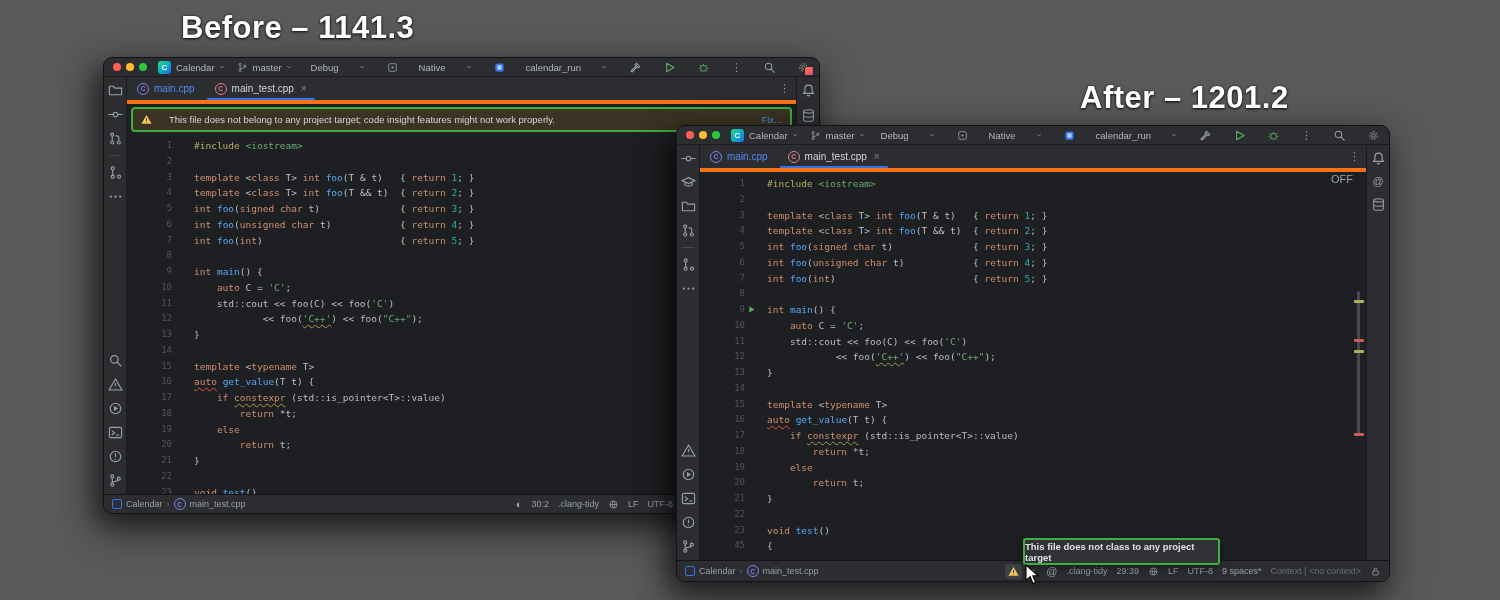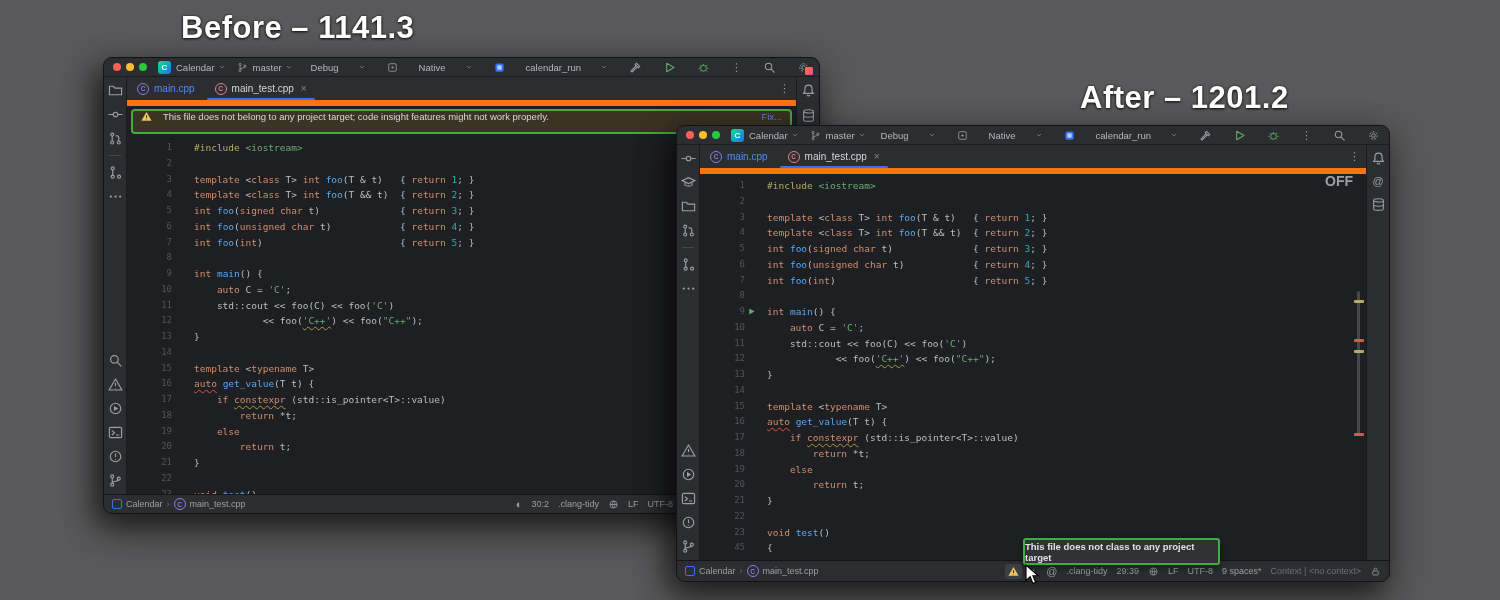--- a/index.html
+++ b/index.html
@@ -38,34 +38,34 @@
 
   .main{flex:1;display:flex;min-height:0}
   .sidebar{width:22px;flex:none;background:#2b2d30;border-right:1px solid #1a1b1d;
     display:flex;flex-direction:column;align-items:center;padding:6px 0}
   .sb-top,.sb-bottom{display:flex;flex-direction:column;align-items:center;gap:9px}
   .sb-bottom{margin-top:auto}
   .sb-div{width:12px;height:1px;background:#44474c}
 
   .editor-col{flex:1;display:flex;flex-direction:column;min-width:0;position:relative}
   .tabsrow{height:23px;flex:none;display:flex;align-items:center;background:#2b2d30;
-    border-bottom:6px solid #f97316;padding-right:6px}
+    border-bottom:4px solid #f97316;padding-right:6px}
   .tabs{display:flex;height:100%}
   .tab{display:flex;align-items:center;gap:5px;padding:0 10px;font-size:10px;color:#548af7;
     position:relative;white-space:nowrap}
   .tab.active{color:#d3d6dc}
   .tab.active::after{content:"";position:absolute;left:2px;right:2px;bottom:0;height:2px;
     background:#3574f0;border-radius:1px}
   .cfile{width:10px;height:10px;border-radius:50%;flex:none;display:flex;align-items:center;
     justify-content:center;font-size:6.5px;font-weight:bold}
   .tab-close{color:#83878d;font-size:10px;margin-left:2px}
   .tabs-kebab{margin-left:auto}
 
   .banner{height:21px;flex:none;margin:3px 4px 2px 4px;background:#3b3323;border:2px solid #3fae3f;
-    border-radius:4px;display:flex;gap:11px;padding:0 8px;font-size:9.5px;color:#d5d8de}
+    border-radius:4px;display:flex;align-items:center;gap:17px;padding:0 8px;font-size:9.5px;color:#d5d8de}
   .banner .ic{width:11px;height:11px}
   .banner-fix{margin-left:auto;color:#548af7}
 
   .code{flex:1;position:relative;padding-top:4px;overflow:hidden;background:#1e1f22}
   .code-line{display:flex;height:15.75px;line-height:15.75px;white-space:pre;position:relative;
     font-family:"DejaVu Sans Mono",monospace;font-size:9.5px}
   .gutter{width:45px;flex:none;text-align:right;color:#51545b;font-size:9px}
   .ltext{padding-left:22px}
   .tk-k{color:#cf8e6d}.tk-d{color:#b3ae60}.tk-s{color:#6aab73}.tk-n{color:#2aacb8}
   .tk-f{color:#56a8f5}.tk-p{color:#bcbec4}
@@ -82,21 +82,21 @@
   #win-after .statusbar{height:20px}
   .crumb-sep{color:#6e7278}
   .mini-proj{width:8px;height:8px;border:1.5px solid #3574f0;border-radius:2px;flex:none}
   .st-right{margin-left:auto;display:flex;align-items:center;gap:9px}
   #win-before .st-right{margin-right:112px}
   .st-item{white-space:nowrap}
   .st-dim{color:#6b6f76}
   .st-chip{background:#3d4043;border-radius:3px;padding:2px 3px;display:flex}
 
   
-  .off-widget{position:absolute;top:47px;right:36px;font-size:14px;font-weight:bold;color:#9aa0a6}
+  .off-widget{position:absolute;top:47px;right:36px;font-size:11px;font-weight:normal;color:#9aa0a6}
   .vscroll{position:absolute;top:165px;right:29px;width:3px;height:145px;background:#54575d;
     border-radius:2px;opacity:.75}
   .stripe-mark{position:absolute;right:25px;width:10px;height:2.5px;border-radius:1px}
   .tooltip{position:absolute;left:346px;top:412px;width:193px;height:23px;background:#303236;
     border:2px solid #3fae3f;border-radius:3px;display:flex;align-items:center;justify-content:center;
     font-size:9.5px;font-weight:600;color:#dfe1e5;z-index:5;box-shadow:0 3px 8px rgba(0,0,0,.4)}
 
   #mouse-cursor{position:absolute;left:1025px;top:564px;z-index:50}
 </style>
 </head>

